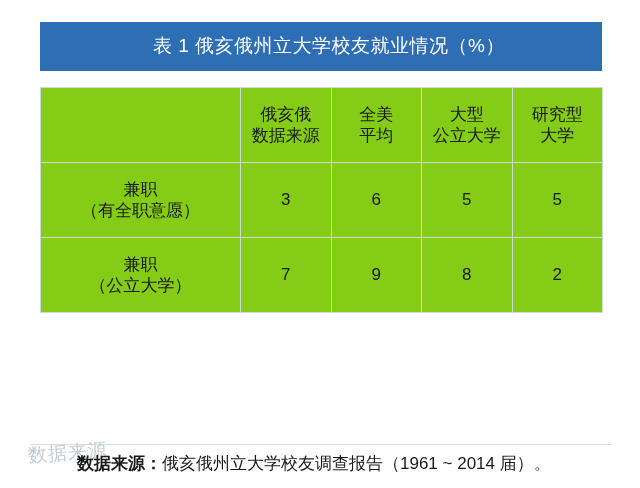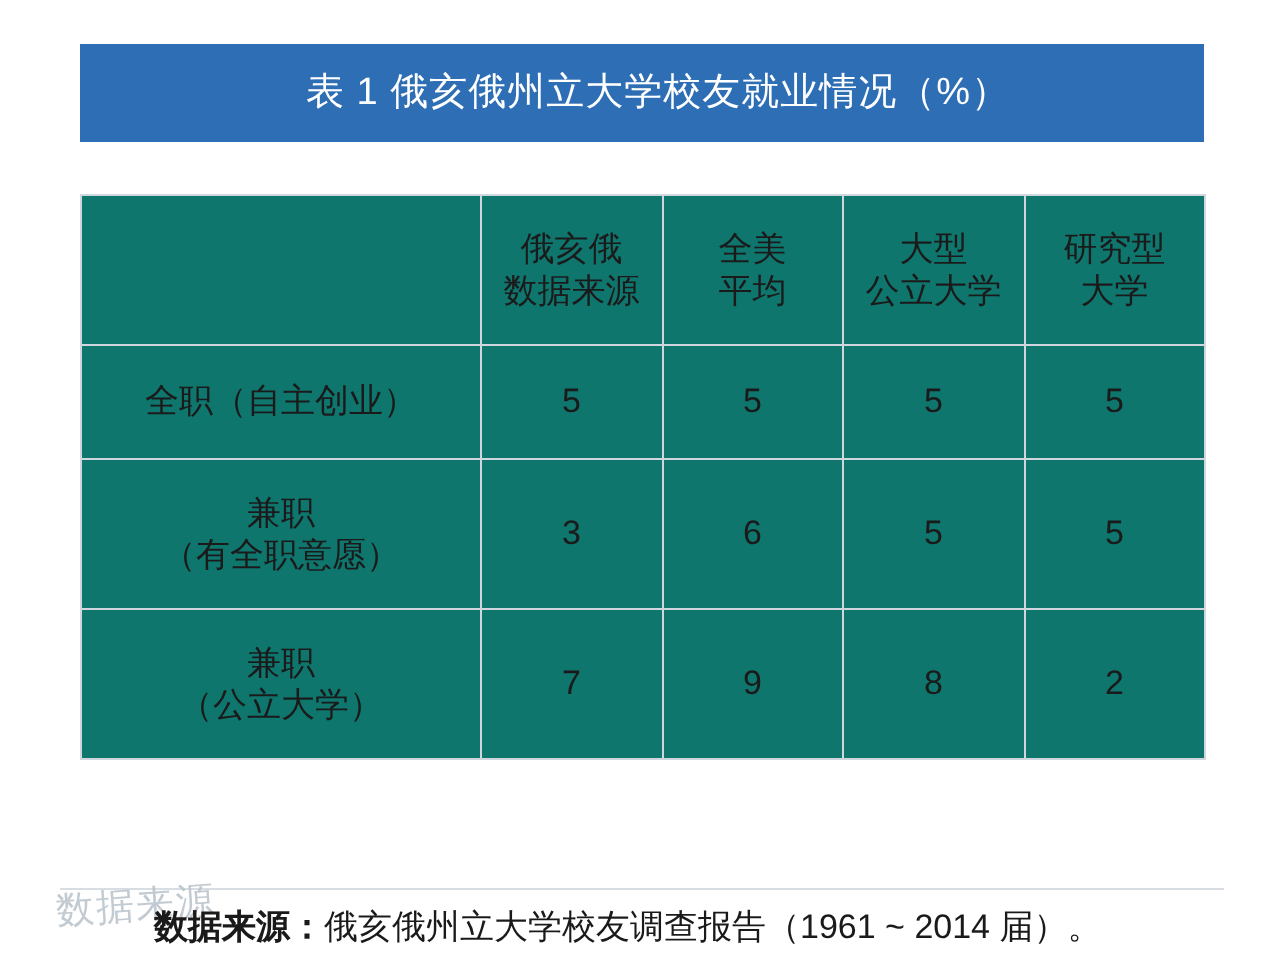--- a/index.html
+++ b/index.html
@@ -32,22 +32,22 @@
     font-size: 19px;
     letter-spacing: 0.5px;
     text-align: center;
     padding: 11px 0 12px 16px;
     font-weight: normal;
   }
   table.data {
     border-collapse: collapse;
     width: 100%;
     table-layout: fixed;
-    background: #0f766e;
-    margin-top: 26px;
+    background: #84cc16;
+    margin-top: 16px;
   }
   table.data td, table.data th {
     border: 1px solid #cfd6dd;
     text-align: center;
     vertical-align: middle;
     font-weight: normal;
     font-size: 17px;
     color: #1a1a1a;
     padding: 6px 2px;
   }
@@ -135,27 +135,20 @@
             <span class="hdr-line">大型</span>
             <span class="hdr-line">公立大学</span>
           </td>
           <td>
             <span class="hdr-line">研究型</span>
             <span class="hdr-line">大学</span>
           </td>
         </tr>
       </thead>
       <tbody>
-        <tr>
-          <td class="rowlabel">全职（自主创业）</td>
-          <td class="num">5</td>
-          <td class="num">5</td>
-          <td class="num">5</td>
-          <td class="num">5</td>
-        </tr>
         <tr class="tall">
           <td class="rowlabel">
             <span class="hdr-line">兼职</span>
             <span class="hdr-line">（有全职意愿）</span>
           </td>
           <td class="num">3</td>
           <td class="num">6</td>
           <td class="num">5</td>
           <td class="num">5</td>
         </tr>

